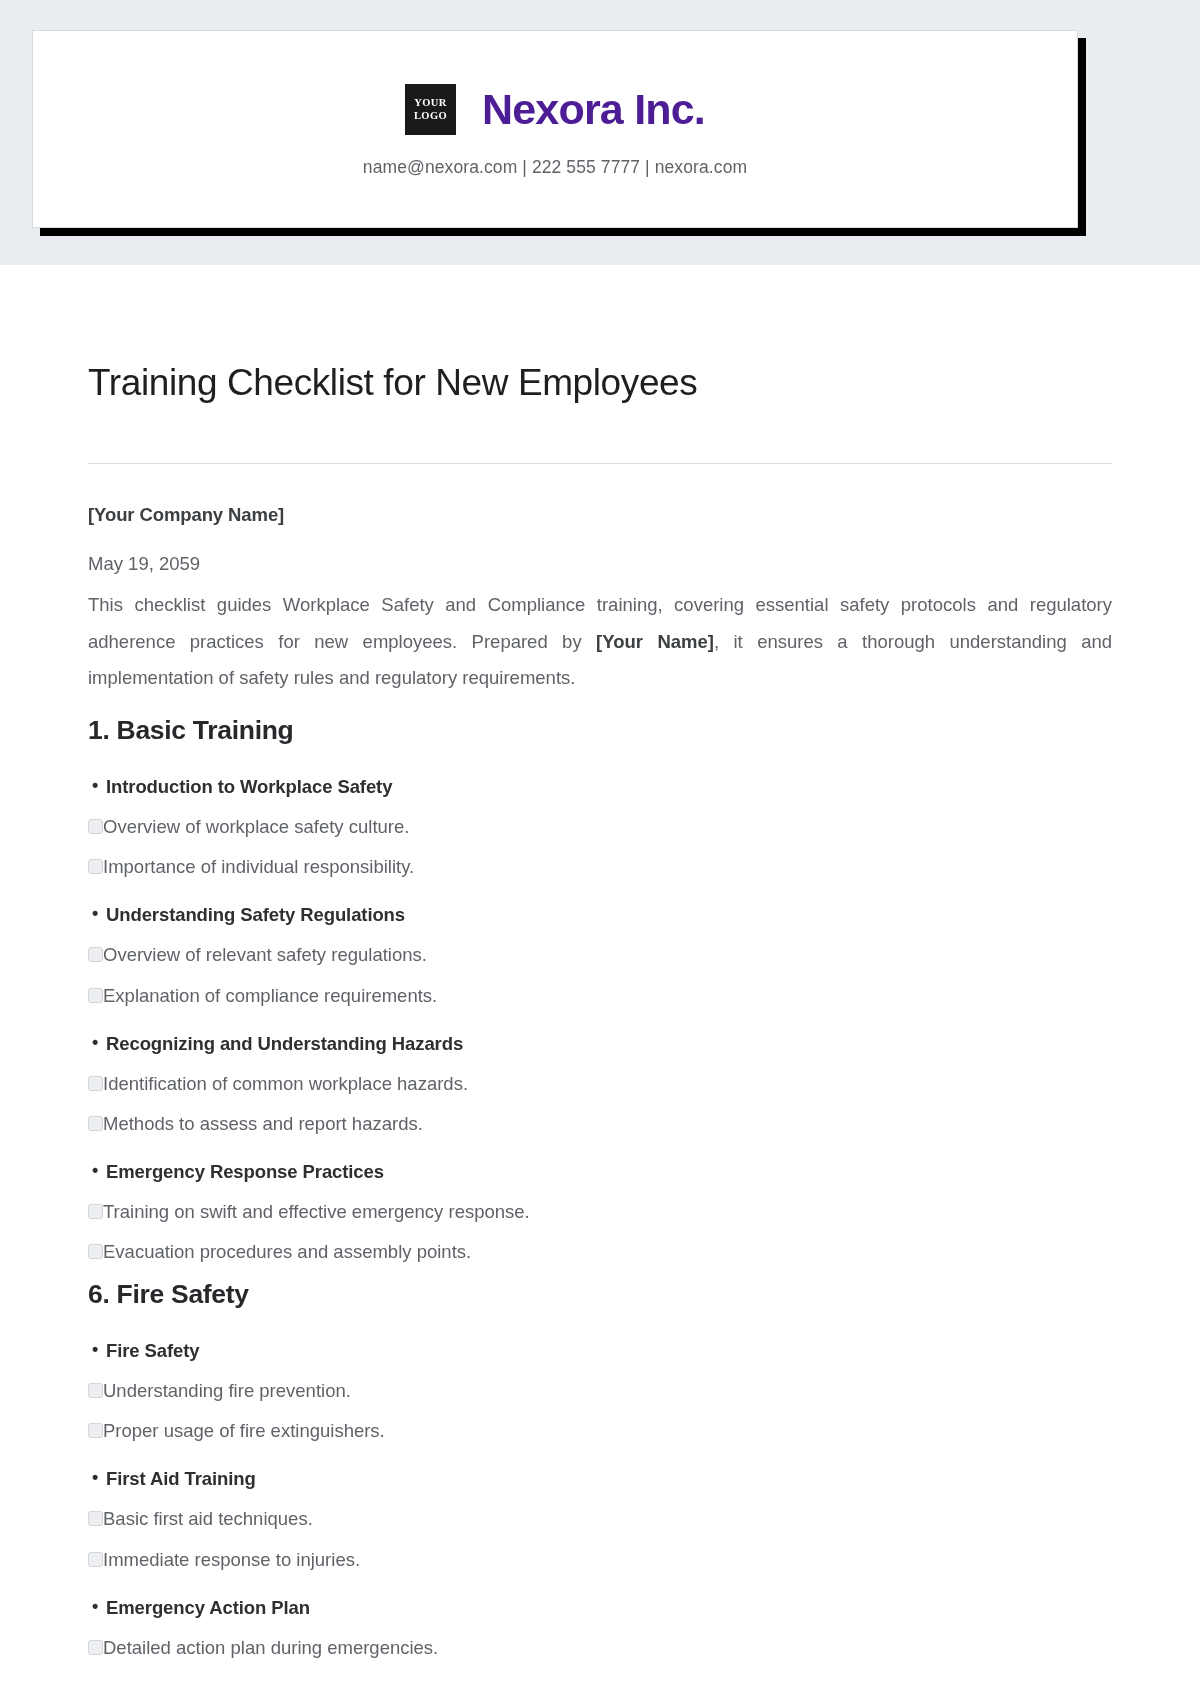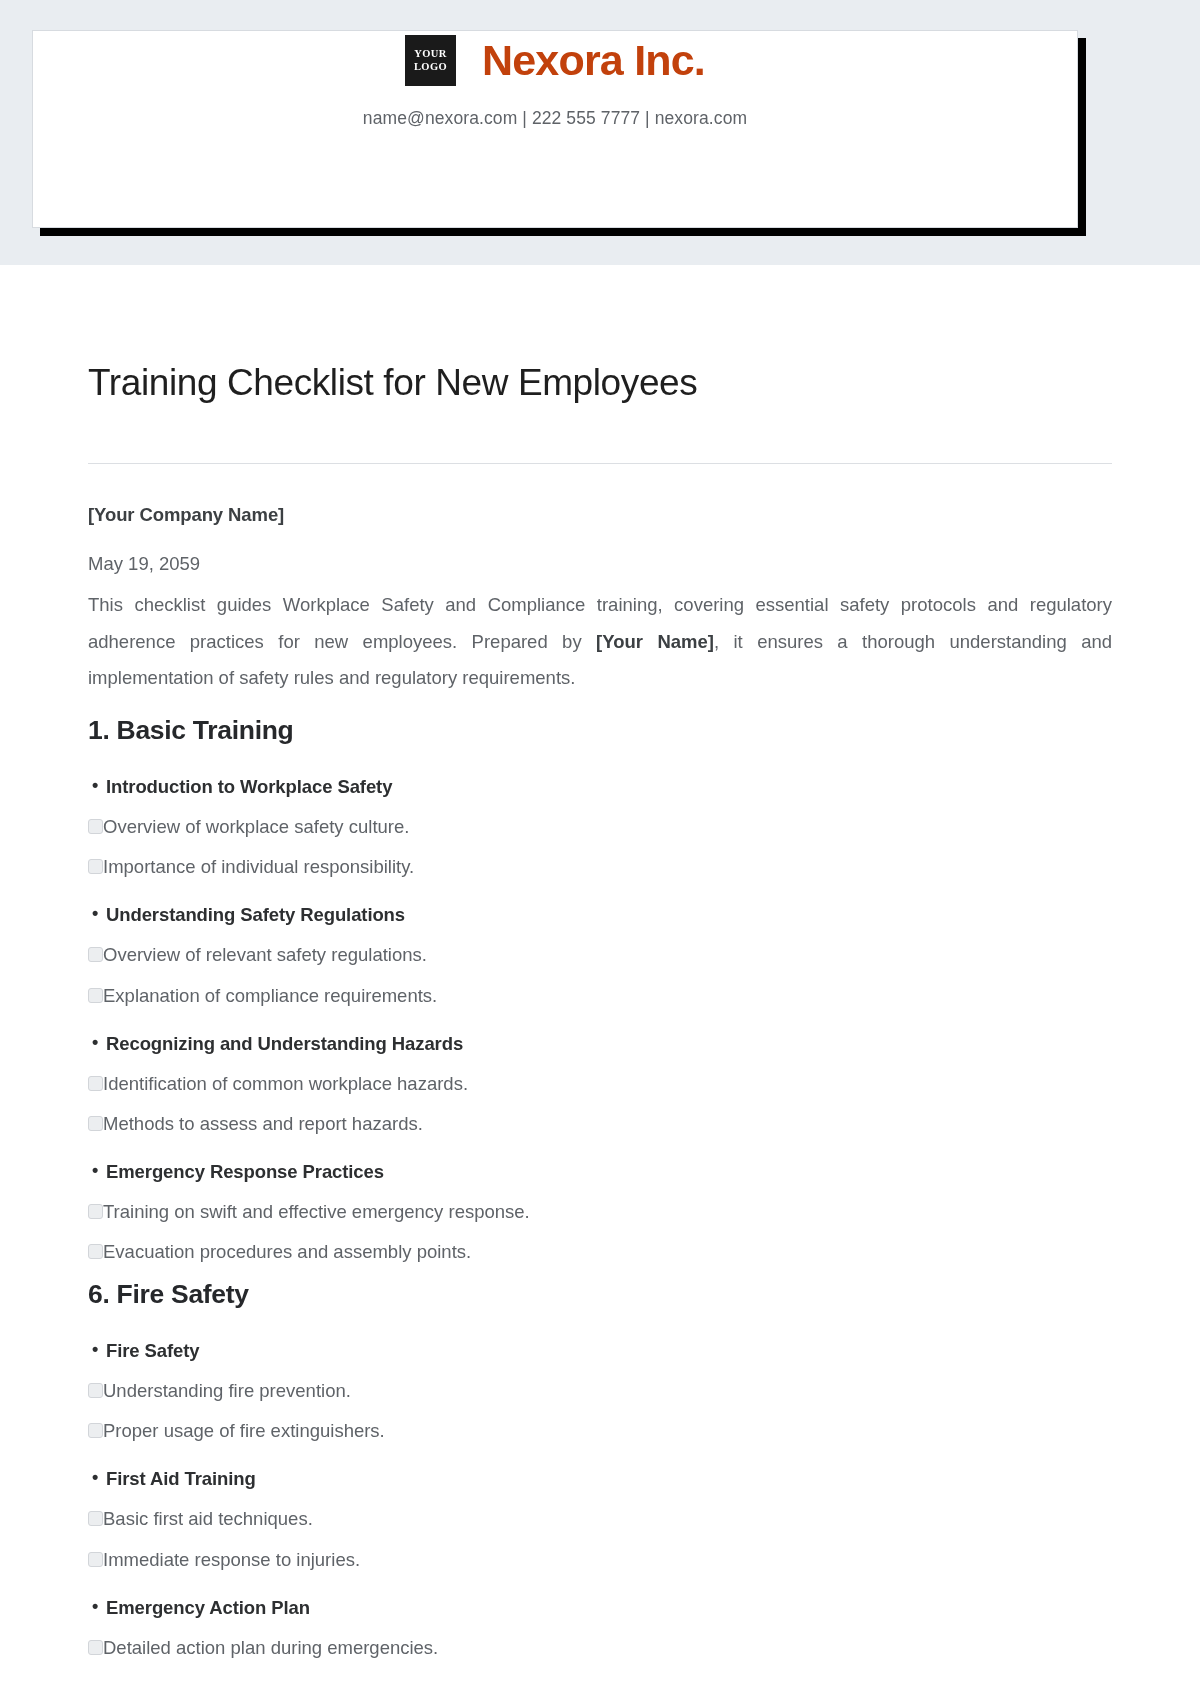--- a/index.html
+++ b/index.html
@@ -36,20 +36,21 @@
     position: absolute;
     left: 32px;
     top: 30px;
     width: 1046px;
     height: 198px;
     background: #ffffff;
     border: 1px solid #d7dbe0;
     display: flex;
     flex-direction: column;
     align-items: center;
+    justify-content: center;
   }
   .brand-row {
     display: flex;
     align-items: center;
     gap: 26px;
     margin-top: 4px;
   }
   .logo-box {
     width: 51px;
     height: 51px;
@@ -61,21 +62,21 @@
     justify-content: center;
     font-family: "Liberation Serif", serif;
     font-size: 10.5px;
     line-height: 1.15;
     letter-spacing: 0.4px;
     font-weight: 700;
   }
   .brand-name {
     font-size: 43px;
     font-weight: 700;
-    color: #c2410c;
+    color: #4c1d95;
     letter-spacing: -0.8px;
     white-space: nowrap;
   }
   .contact-line {
     margin-top: 22px;
     font-size: 17.5px;
     color: #5f6368;
     letter-spacing: 0.1px;
     white-space: nowrap;
   }

